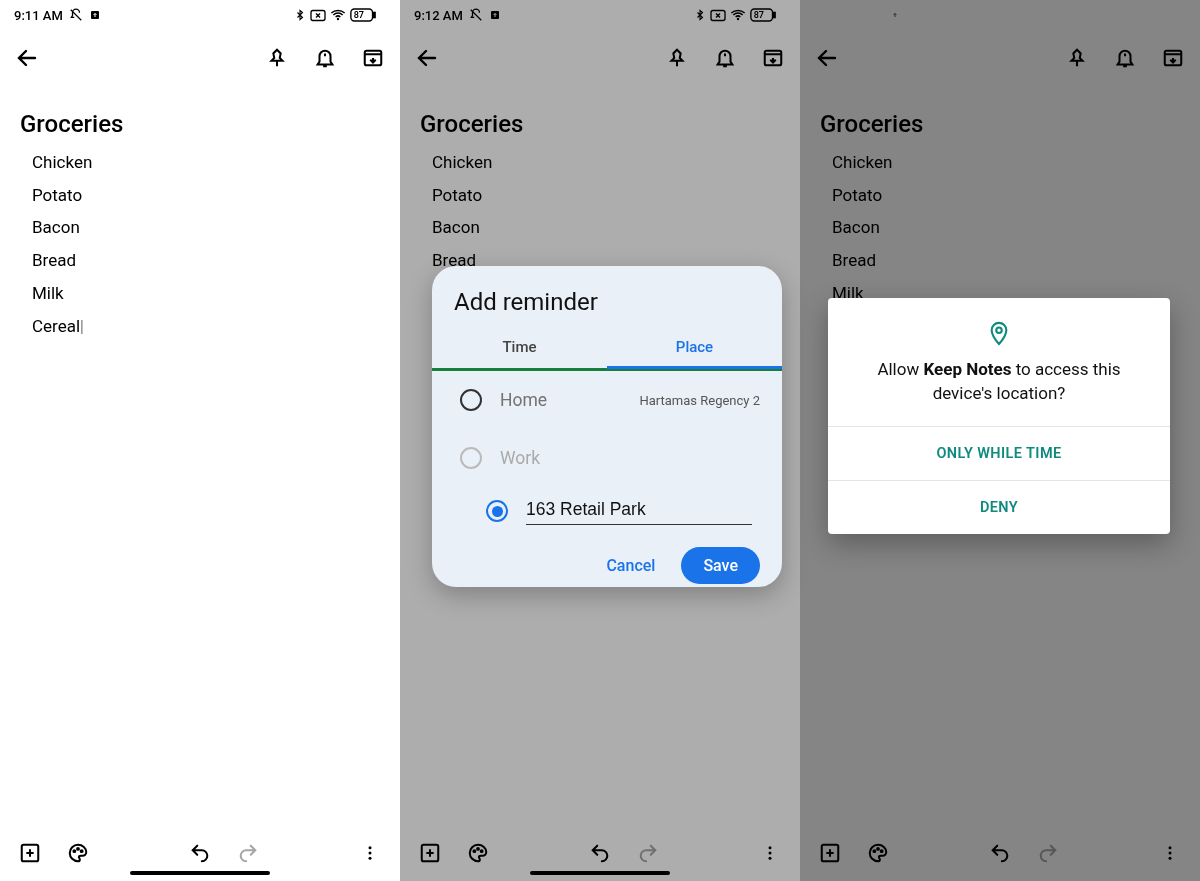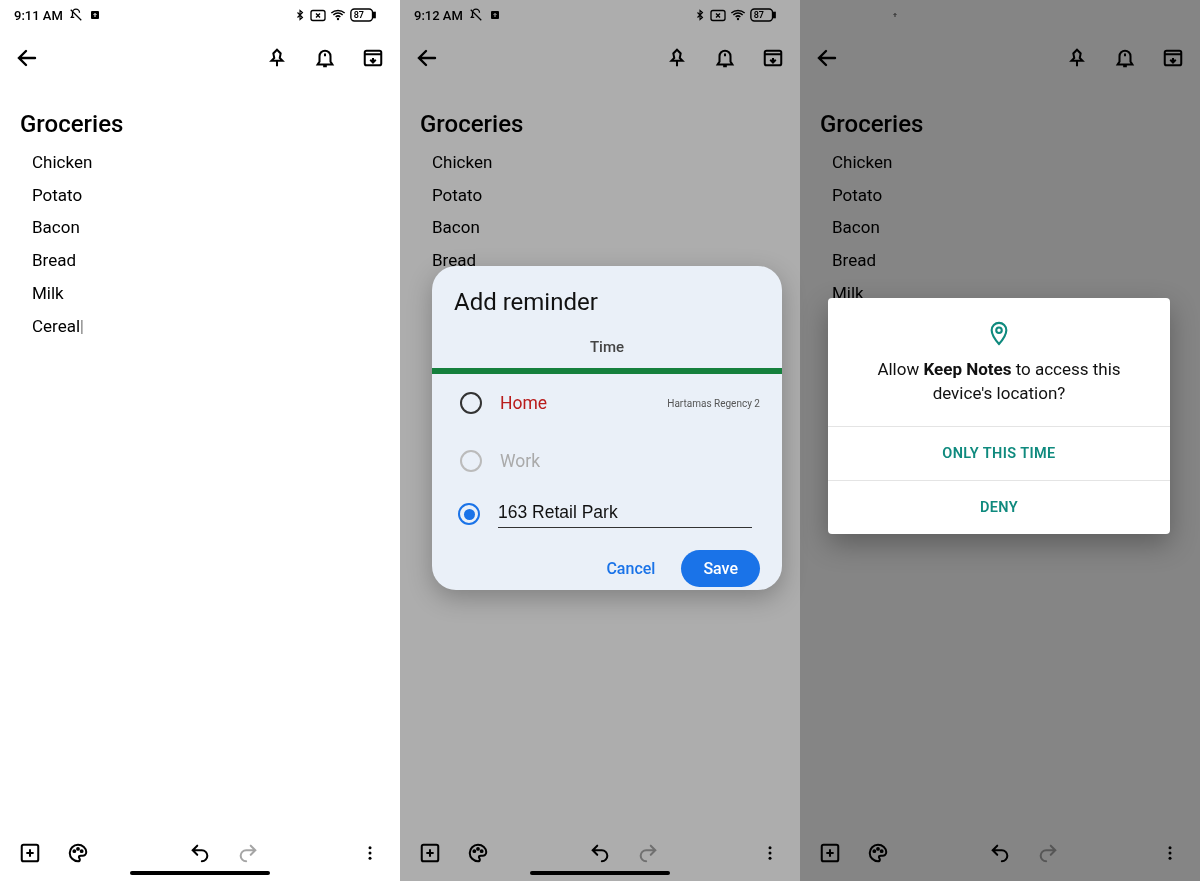--- a/index.html
+++ b/index.html
@@ -103,21 +103,21 @@
     border-radius:24px;
     box-shadow:0 8px 24px rgba(0,0,0,0.25);
     overflow:hidden;
   }
   .dialog-reminder .dlg-title {
     font-size:24px; font-weight:400; color:#111;
     padding:22px 22px 10px 22px;
   }
   .dlg-tabs {
     display:flex;
-    border-bottom:6px solid #15803d;
+    border-bottom:3px solid #15803d;
   }
   .dlg-tab {
     flex:1; text-align:center;
     padding:12px 0;
     font-size:15px; font-weight:500;
     color:#444;
     position:relative;
   }
   .dlg-tab.active { color:#1a73e8; }
   .dlg-tab.active::after {
@@ -133,24 +133,24 @@
     width:22px; height:22px; border-radius:50%;
     border:2.5px solid #333; flex:none;
     position:relative;
   }
   .radio.disabled { border-color:#bbb; }
   .radio.selected { border-color:#1a73e8; }
   .radio.selected::after {
     content:""; position:absolute; inset:3.5px;
     background:#1a73e8; border-radius:50%;
   }
-  .place-label { font-size:17.5px; color:#b91c1c; flex:1; }
+  .place-label { font-size:17.5px; color:#737373; flex:1; }
   .place-label.disabled { color:#aaa; }
-  .place-sublabel { font-size:10px; color:#555; }
-  .place-input-row { padding:10px 30px 6px 26px; display:flex; align-items:center; gap:18px; }
+  .place-sublabel { font-size:13px; color:#555; }
+  .place-input-row { padding:10px 30px 6px 26px; display:flex; align-items:center; gap:18px;margin-left:28px; }
   .place-input {
     flex:1; border:none; border-bottom:1px solid #333;
     background:transparent; font-size:17.5px; padding:2px 0 4px 0;
     color:#111; outline:none;
   }
   .dlg-actions {
     display:flex; justify-content:flex-end; gap:14px;
     padding:16px 22px 3px 22px;
     align-items:center;
   }
@@ -435,20 +435,21 @@
           <circle cx="12" cy="19" r="2"></circle>
         </svg>
       </div>
   </div>
   <div class="home-indicator"></div>
 
   <div class="dialog-reminder">
     <div class="dlg-title">Add reminder</div>
     <div class="dlg-tabs">
       <div class="dlg-tab">Time</div>
+      <div class="dlg-tab active">Place</div>
     </div>
     <div class="place-option">
       <div class="radio"></div>
       <span class="place-label">Home</span>
       <span class="place-sublabel">Hartamas Regency 2</span>
     </div>
     <div class="place-option">
       <div class="radio disabled"></div>
       <span class="place-label disabled">Work</span>
     </div>
@@ -587,16 +588,16 @@
       <div class="perm-icon">
         <svg width="22" height="26" viewBox="0 0 24 28" fill="none" stroke="#0f8a7e" stroke-width="2.3">
             <path d="M12 26s8-9 8-15a8 8 0 1 0-16 0c0 6 8 15 8 15z"></path>
             <circle cx="12" cy="11" r="3"></circle>
           </svg>
       </div>
       <div class="perm-text">
         <span>Allow </span><b>Keep Notes</b><span> to access this device's location?</span>
       </div>
     </div>
-    <div class="perm-option">ONLY THIS TIME</div>
+    <div class="perm-option">ONLY WHILE TIME</div>
     <div class="perm-option">DENY</div>
   </div>
 </div>
 
 </body></html>

